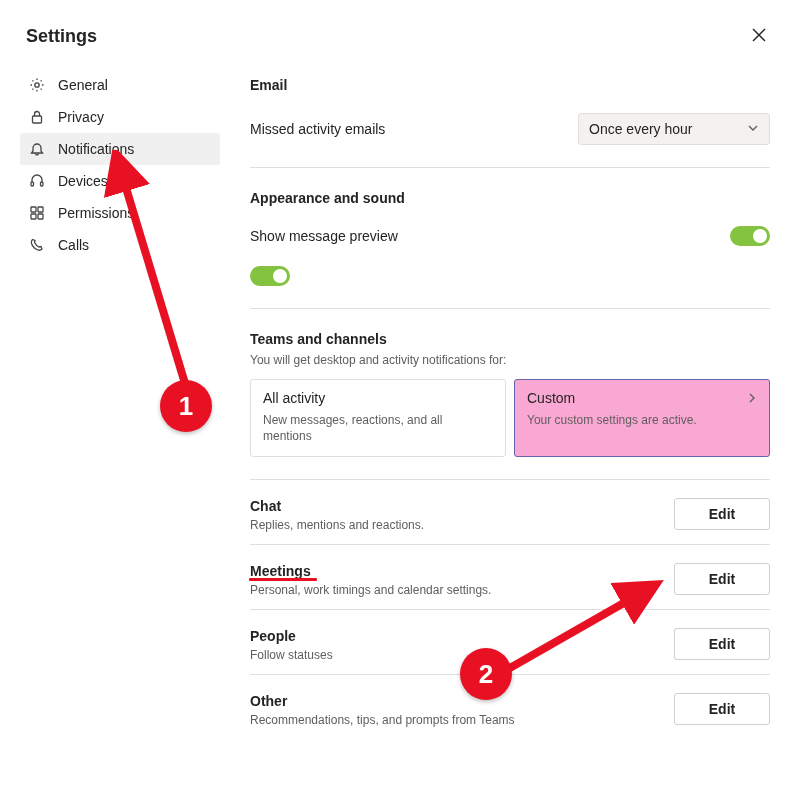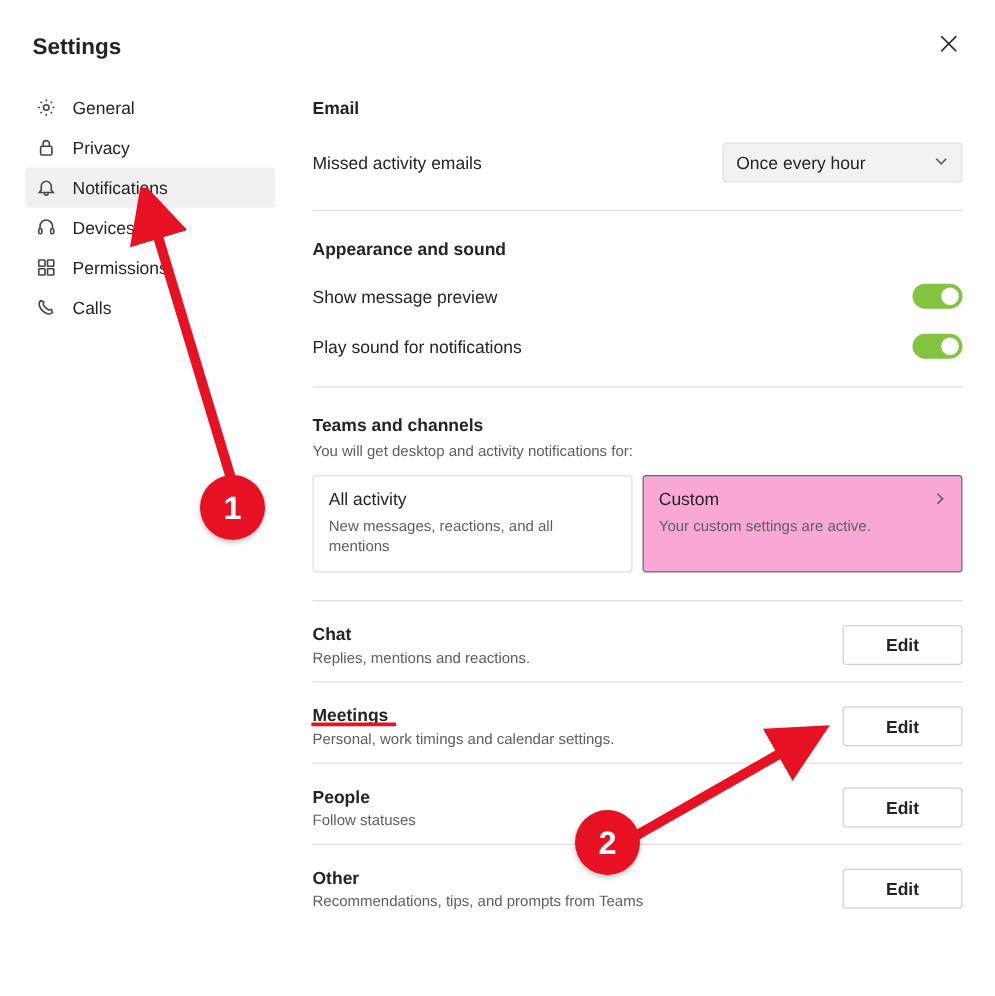--- a/index.html
+++ b/index.html
@@ -167,21 +167,21 @@
     .chev-right {
       color: #605e5c;
       font-size: 14px;
     }
     .category {
       margin-bottom: 8px;
     }
     .cat-row {
       display: flex;
       justify-content: space-between;
-      align-items: center;
+      align-items: flex-start;
     }
     .cat-row .left {
       padding-top: 0;
     }
     .cat-title {
       font-size: 14px;
       font-weight: 700;
     }
     .edit-btn {
       border: 1px solid #d2d0ce;
@@ -304,21 +304,20 @@
       </div>
     </div>
     <hr class="divider">
 
     <div class="section-title">Appearance and sound</div>
     <div class="row">
       <span>Show message preview</span>
       <div class="toggle"></div>
     </div>
     <div class="row" style="margin-top:8px;">
-      <span>Play sound for notifications</span>
       <div class="toggle"></div>
     </div>
     <hr class="divider">
 
     <div class="section-title" style="margin-bottom:6px;margin-top:12px;">Teams and channels</div>
     <div class="subtext">You will get desktop and activity notifications for:</div>
     <div class="option-cards">
       <div class="option-card">
         <div class="card-head">All activity</div>
         <div class="card-body">New messages, reactions, and all mentions</div>

